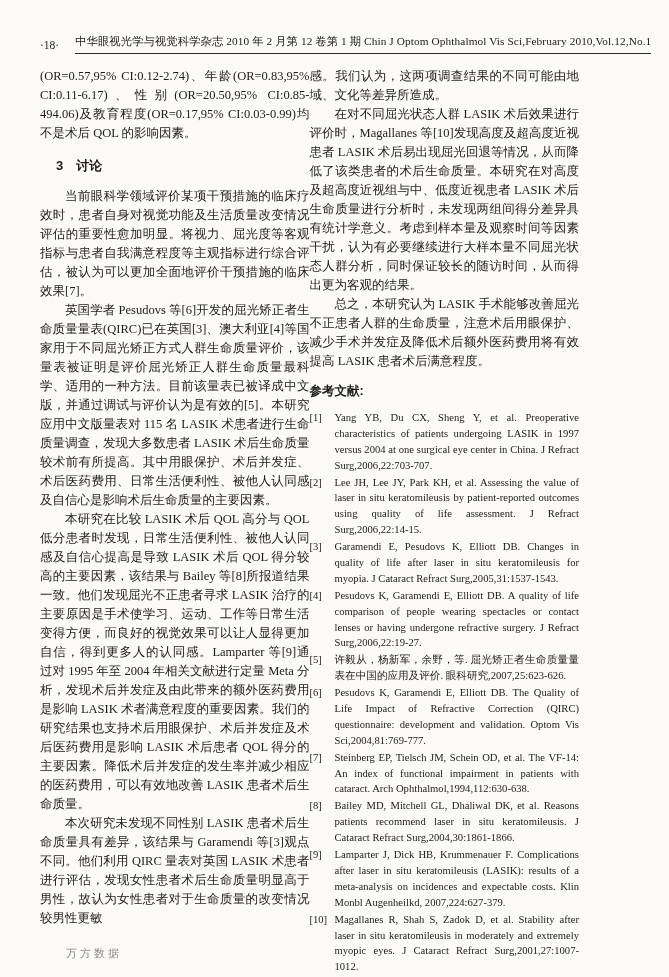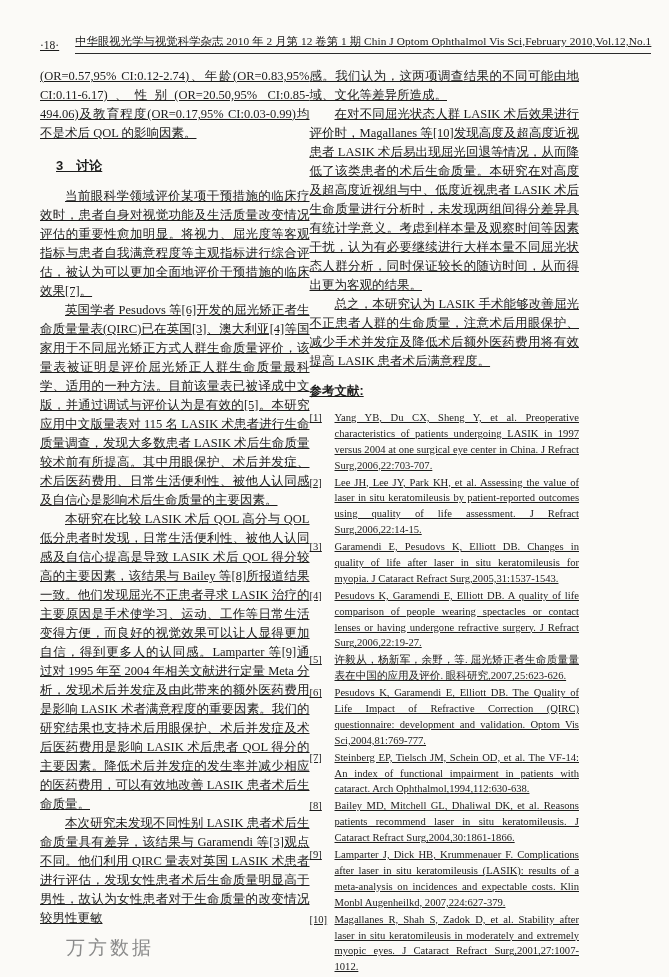--- a/index.html
+++ b/index.html
@@ -4,21 +4,21 @@
 <style>
   * { margin: 0; padding: 0; box-sizing: border-box; }
   html, body { width: 669px; height: 977px; }
   body {
     background: #fbfaf7;
     color: #1c1c1c;
     font-family: "Liberation Serif", "DejaVu Serif", serif;
     position: relative;
     overflow: hidden;
   }
-  .page { width: 603px; height: 977px; padding: 34px 24px 12px 40px; text-decoration: underline; }
+  .page { width: 603px; height: 977px; padding: 34px 24px 12px 40px; }
 
   
   .page-header { display: flex; align-items: flex-end; gap: 16px; margin-bottom: 13px; }
   .page-number { font-size: 11.5px; padding-bottom: 3px; white-space: nowrap; }
   .journal-line {
     flex: 1; font-size: 11.3px; text-align: right; white-space: nowrap;
     border-bottom: 1.5px solid #2b2b2b; padding-bottom: 4px; letter-spacing: 0.1px;
   }
 
   
@@ -39,21 +39,21 @@
   
   .refs { list-style: none; font-size: 10.6px; line-height: 1.5; }
   .ref { display: flex; gap: 6px; margin-bottom: 1px; }
   .ref-num { flex: 0 0 19px; }
   .ref-text { flex: 1; text-align: justify; }
 
   .meta-line { text-align: right; font-size: 11px; margin-top: 3px; padding-right: 6px; text-indent: 0; }
 
   .watermark {
     position: absolute; left: 66px; bottom: 16px;
-    color: #8a8a8a; font-size: 19px; letter-spacing: 3px;
+    color: #8a8a8a; font-size: 11px; letter-spacing: 3px;
     font-family: "Liberation Sans", "DejaVu Sans", sans-serif;
   }
 </style>
 </head>
 <body>
 
 <div class="page">
 
   <header class="page-header">
     <span class="page-number">·18·</span>

